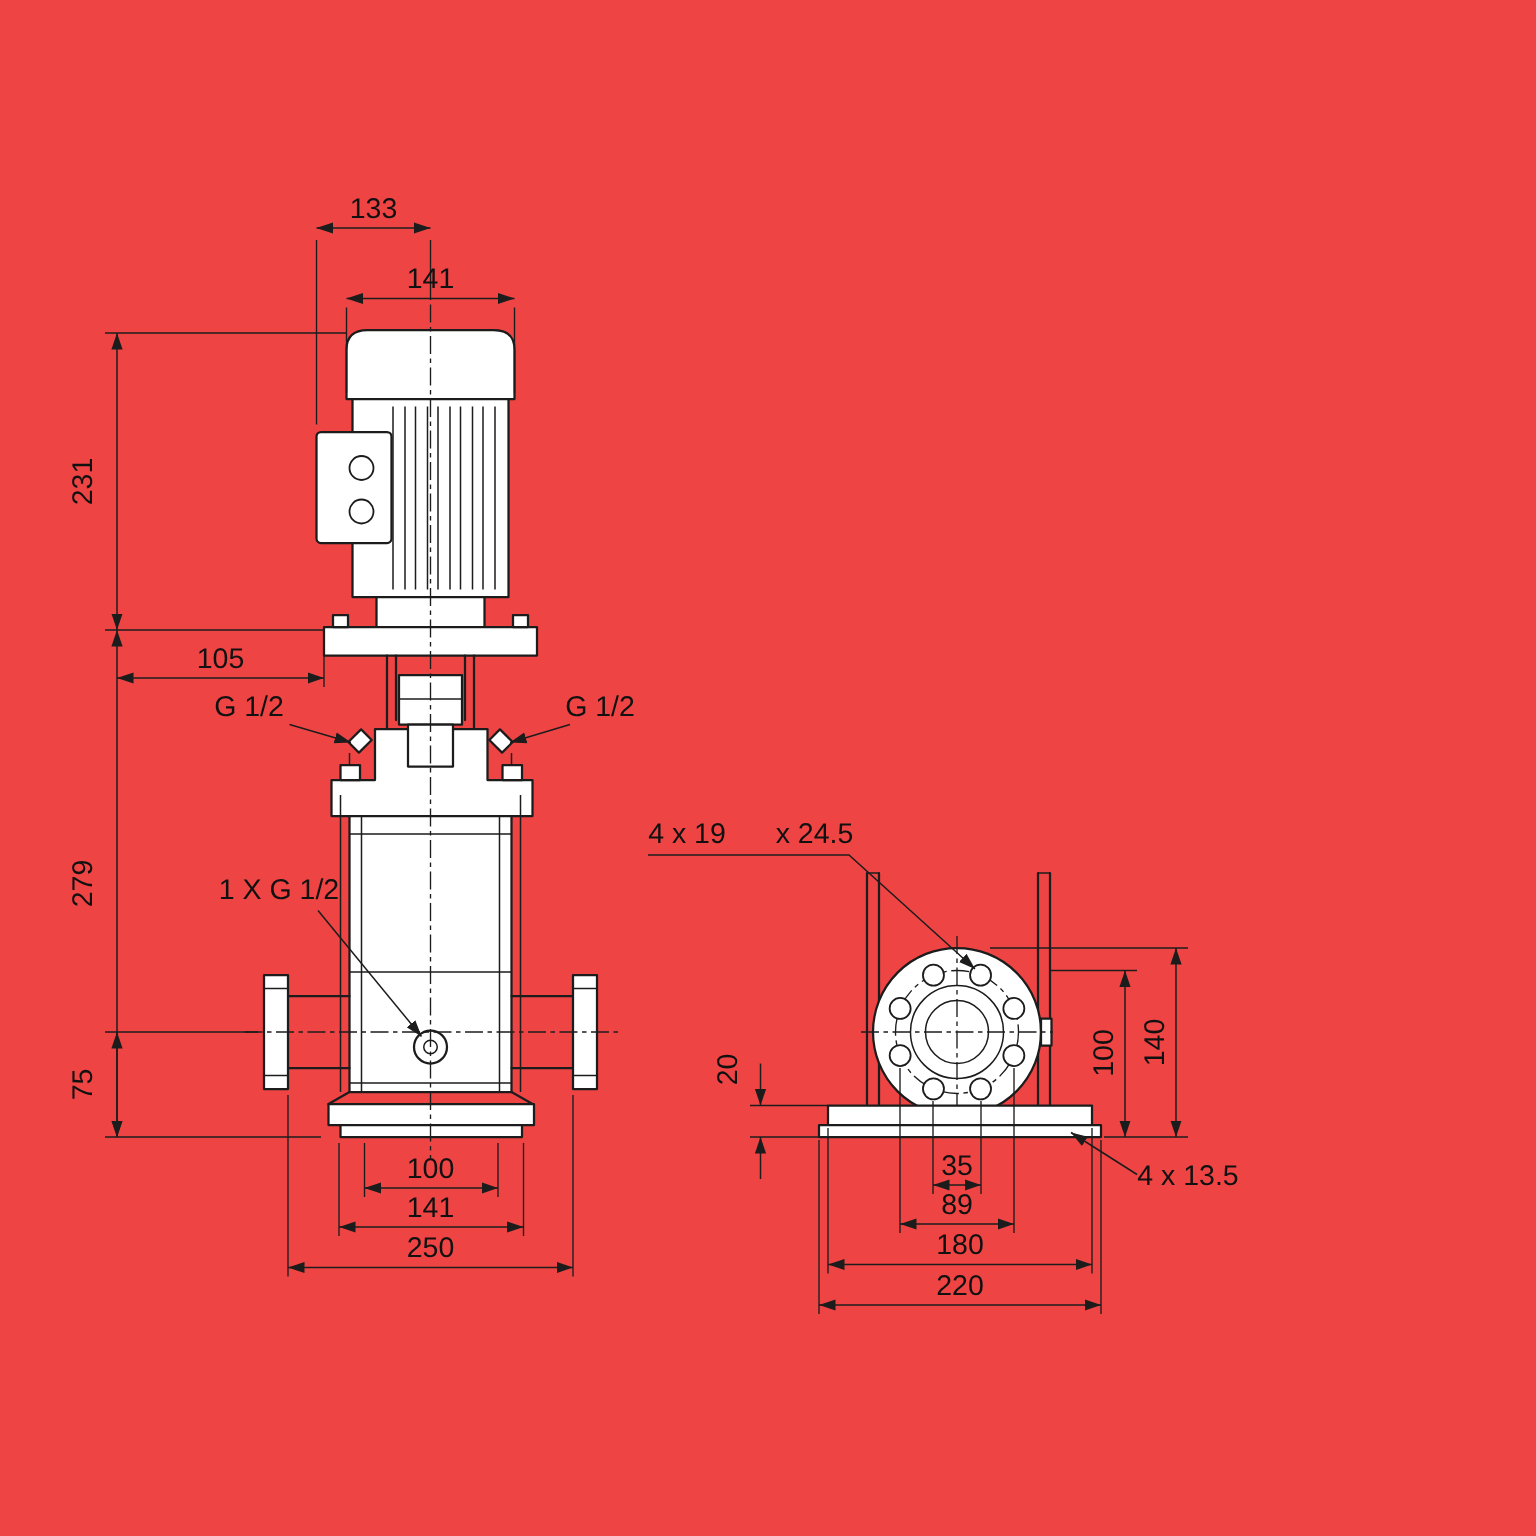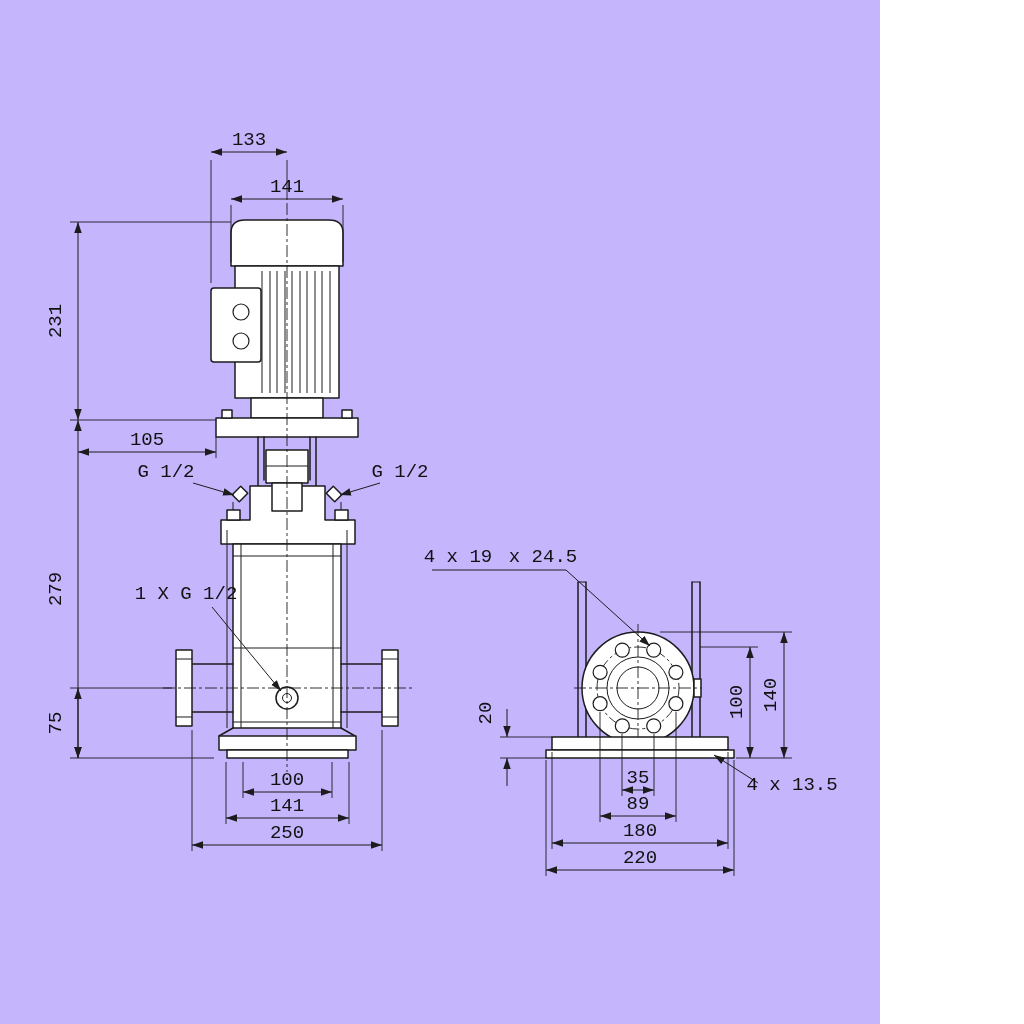--- a/index.html
+++ b/index.html
@@ -1,17 +1,17 @@
 <!DOCTYPE html>
 <html><head>
 <meta charset="utf-8">
 <style>
   html,body{margin:0;padding:0;background:#fff}
-  .canvas{width:880px;height:1024px;position:relative;background:#c4b5fd;
-          font-family:Liberation Mono, monospace;overflow:hidden}
+  .canvas{width:1024px;height:1024px;position:relative;background:#ef4444;
+          font-family:Liberation Sans, sans-serif;overflow:hidden}
   svg{display:block}
   .part{fill:none;stroke:#1c1c1c;stroke-width:1.5;stroke-linejoin:round;stroke-linecap:round}
   .partw{fill:#fff;stroke:#1c1c1c;stroke-width:1.5;stroke-linejoin:round}
   .thin{fill:none;stroke:#1c1c1c;stroke-width:1}
   .ext{fill:none;stroke:#1c1c1c;stroke-width:.9}
   .dim{fill:none;stroke:#1c1c1c;stroke-width:1}
   .cl{fill:none;stroke:#1c1c1c;stroke-width:.9;stroke-dasharray:12 3 3 3}
   .hole{fill:#fff;stroke:#1c1c1c;stroke-width:1.2}
   .lbl{font-size:19px;fill:#111}
 </style>

